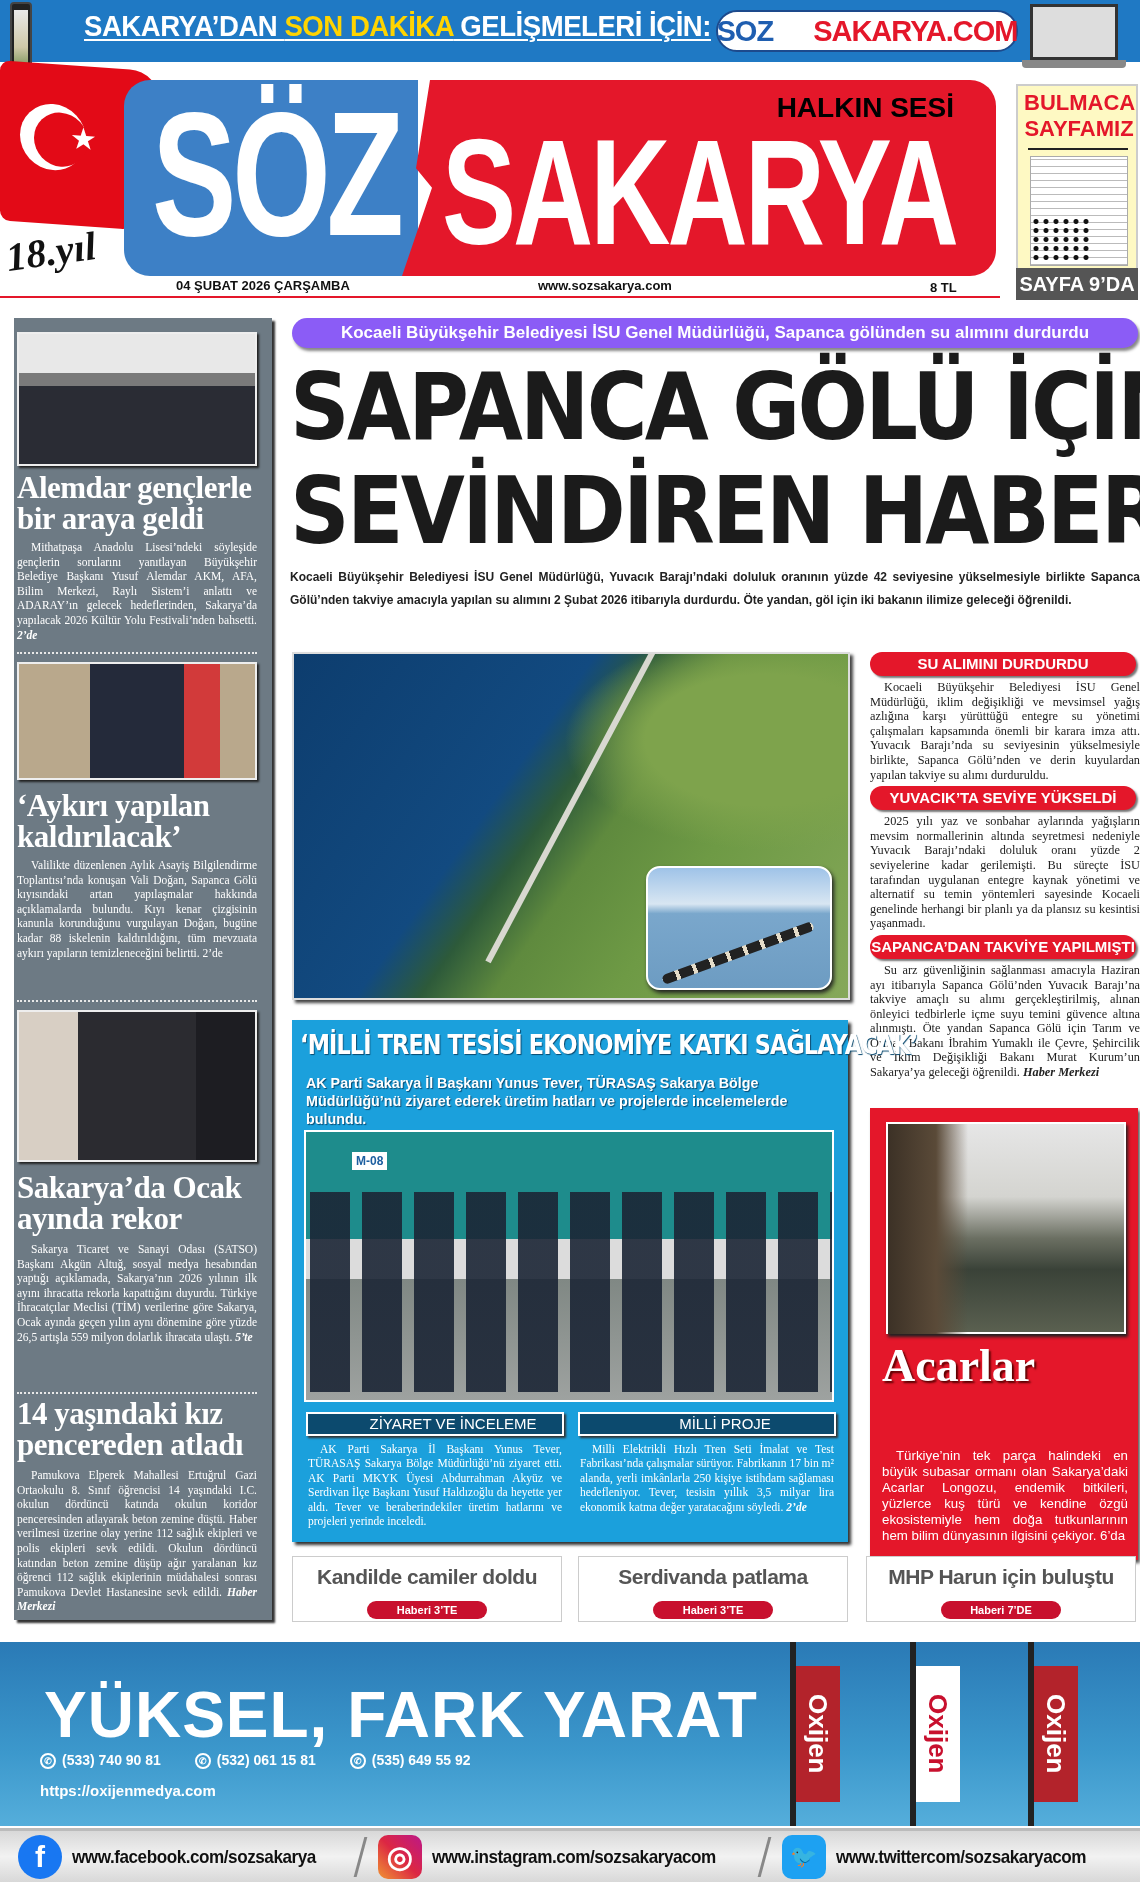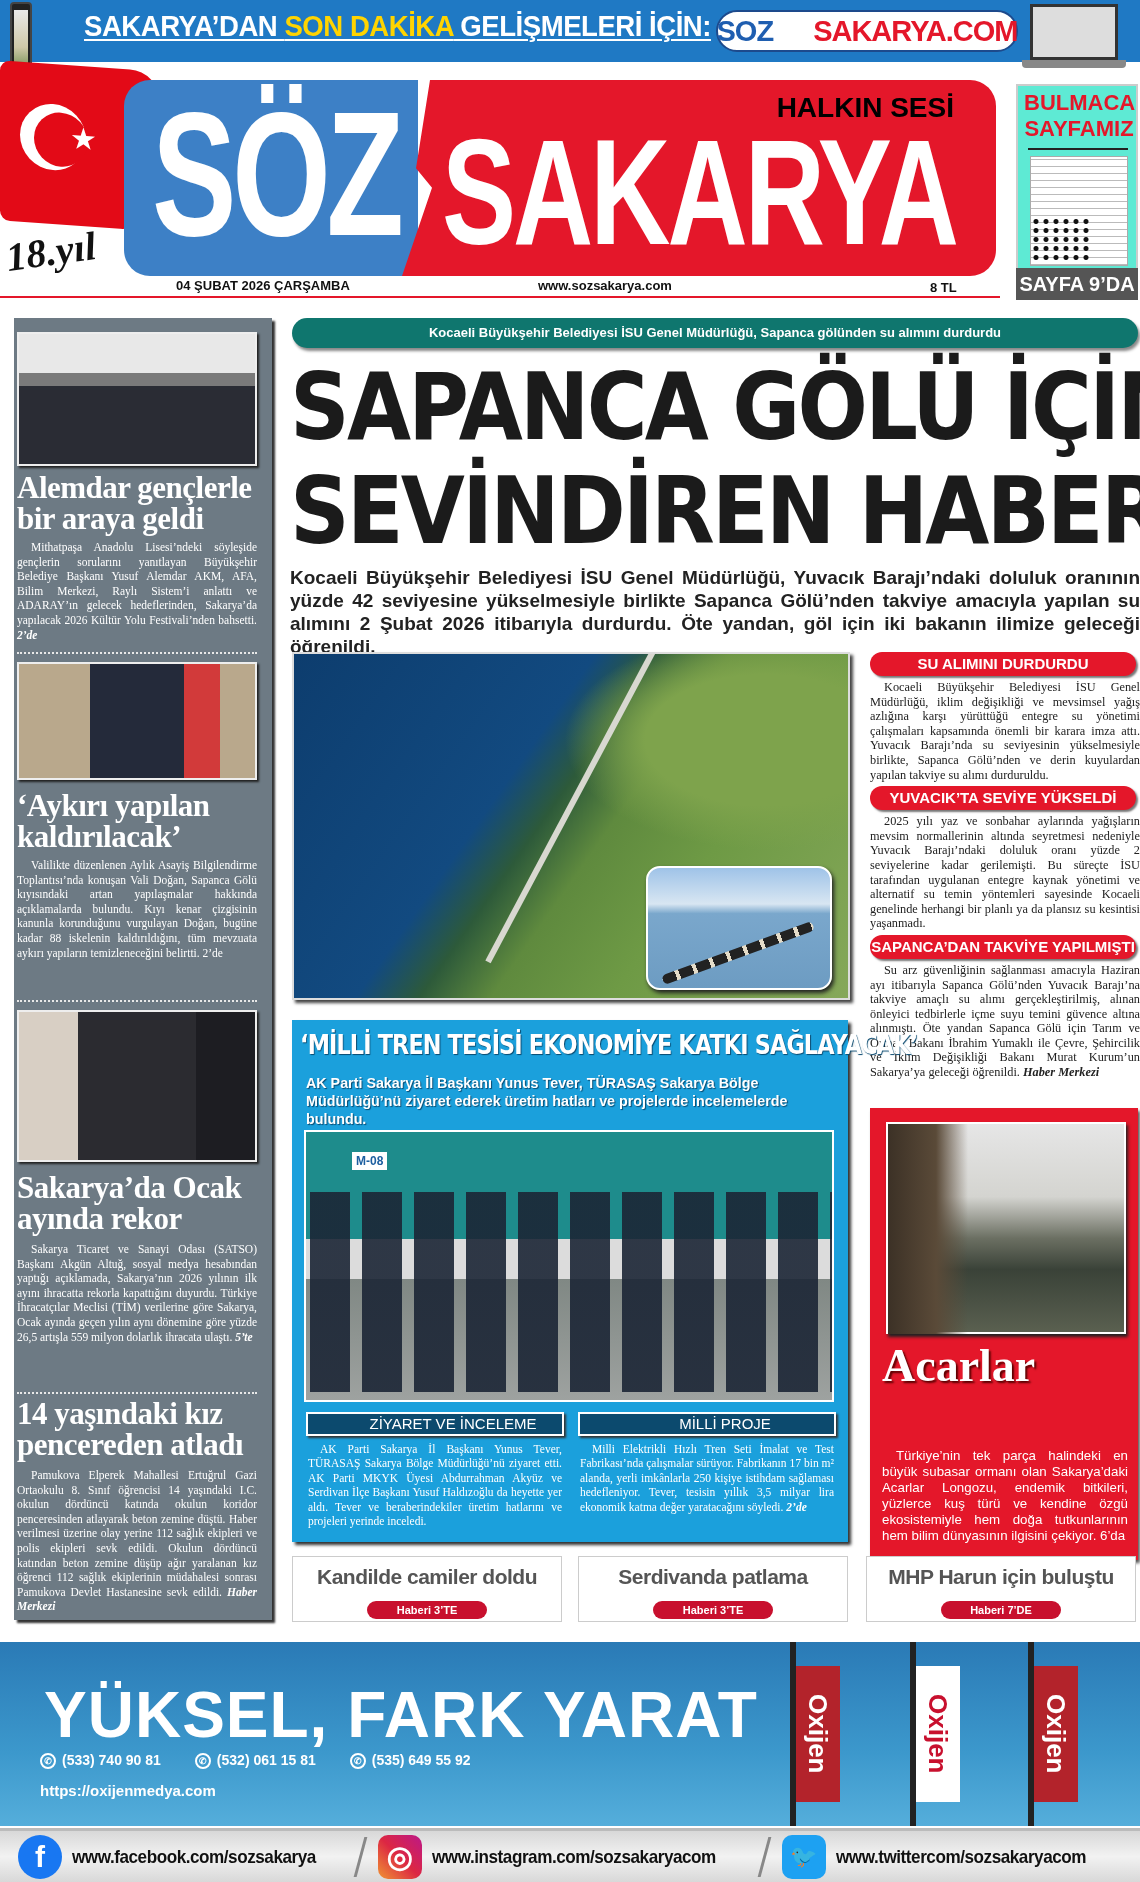--- a/index.html
+++ b/index.html
@@ -27,40 +27,40 @@
   .year { left: 6px; top: 228px; font-family: "Liberation Serif", serif; font-style: italic; font-weight: 700; font-size: 40px; color: #111; transform: rotate(-8deg); }
   .logo-soz { left: 124px; top: 80px; width: 294px; height: 196px; background: #3d80c6; border-radius: 26px 0 0 26px; padding-left: 44px; }
   .logo-soz span { position: absolute; left: 28px; top: -4px; font-size: 176px; font-weight: 900; color: #fff; letter-spacing: -6px; transform: scaleX(0.72); transform-origin: left; font-family: "Liberation Sans", sans-serif; line-height: 196px; }
   .logo-sak { left: 402px; top: 80px; width: 594px; height: 196px; background: #e4172a; border-radius: 0 26px 26px 0; clip-path: polygon(28px 0, 100% 0, 100% 100%, 0 100%, 30px 55%, 14px 45%); }
   .logo-sak .tag { position: absolute; right: 42px; top: 12px; font-size: 28px; font-weight: 900; color: #000000; }
   .logo-sak .name { position: absolute; left: 40px; top: 22px; font-size: 150px; font-weight: 900; color: #fff; letter-spacing: -4px; transform: scaleX(0.74); transform-origin: left; line-height: 180px; }
   .mast-date { left: 176px; top: 278px; font-size: 13px; font-weight: 700; }
   .mast-site { left: 538px; top: 278px; font-size: 13px; font-weight: 700; }
   .mast-price { left: 930px; top: 280px; font-size: 13px; font-weight: 700; }
   .mast-rule { left: 0; top: 296px; width: 1000px; height: 2px; background: #e4172a; }
-  .puzzle { left: 1016px; top: 84px; width: 122px; height: 216px; background: #5eead4; border: 2px solid #ccc; }
+  .puzzle { left: 1016px; top: 84px; width: 122px; height: 216px; background: #fef9c3; border: 2px solid #ccc; }
   .puzzle .t { position: absolute; left: 6px; top: 4px; width: 110px; text-align: center; color: #e4172a; font-weight: 900; font-size: 22px; line-height: 26px; }
   .puzzle .rule { position: absolute; left: 10px; top: 62px; width: 100px; height: 2px; background: #222; }
   .puzzle .grid { position: absolute; left: 12px; top: 70px; width: 98px; height: 110px; background: repeating-linear-gradient(0deg, #bbb 0 1px, #fff 1px 7px), #fff; border: 1px solid #aaa; }
   .puzzle .grid::after { content: ""; position: absolute; left: 0; top: 60px; width: 60px; height: 46px; background: radial-gradient(circle, #111 2px, transparent 3px) 0 0/10px 9px; }
   .puzzle .foot { position: absolute; left: -2px; bottom: -2px; width: 122px; height: 32px; background: #555; color: #fff; font-weight: 900; font-size: 20px; text-align: center; line-height: 32px; }
 
   
   .left-col { left: 14px; top: 318px; width: 258px; height: 1302px; background: #6d7a84; box-shadow: 3px 3px 2px #333; }
   .lstory { position: absolute; left: 0; width: 258px; }
   .lstory .photo { position: absolute; left: 3px; width: 240px; border: 2px solid #eee; box-shadow: 2px 2px 2px #222; }
   .lstory h2 { position: absolute; left: 3px; width: 250px; font-family: "Liberation Serif", serif; font-weight: 700; color: #fff; font-size: 31px; line-height: 31px; letter-spacing: -0.5px; }
   .lstory p { position: absolute; left: 3px; width: 240px; font-family: "Liberation Serif", serif; color: #fff; font-size: 11.5px; line-height: 14.6px; text-align: justify; text-indent: 14px; }
   .lstory p b { font-style: italic; }
   .dots { position: absolute; left: 3px; width: 240px; border-top: 2px dotted #e8e8e8; }
 
   
-  .kicker { left: 292px; top: 318px; width: 846px; height: 30px; background: #0f766e; border-radius: 15px; color: #fff; font-weight: 700; font-size: 13px; text-align: center; line-height: 30px; box-shadow: 2px 3px 3px #888; }
+  .kicker { left: 292px; top: 318px; width: 846px; height: 30px; background: #8b5cf6; border-radius: 15px; color: #fff; font-weight: 700; font-size: 17px; text-align: center; line-height: 30px; box-shadow: 2px 3px 3px #888; }
   .headline { left: 290px; top: 356px; width: 850px; font-family: "DejaVu Sans", sans-serif; font-weight: 900; font-size: 92px; line-height: 104px; letter-spacing: -3px; color: #1b1b1b; transform: scaleX(0.9); transform-origin: left; white-space: nowrap; }
-  .deck { left: 290px; top: 566px; width: 850px; font-size: 19px; font-weight: 700; line-height: 23px; color: #222; text-align: justify; }
+  .deck { left: 290px; top: 566px; width: 850px; font-size: 12px; font-weight: 700; line-height: 23px; color: #222; text-align: justify; }
 
   .main-photo { left: 292px; top: 652px; width: 558px; height: 348px; border: 2px solid #ddd; box-shadow: 3px 3px 3px #444; background:
     radial-gradient(ellipse at 85% 25%, #7ea34c 0 18%, transparent 30%),
     linear-gradient(125deg, #0d3d6e 0%, #124a80 38%, #2d5a3a 46%, #5f8a3e 55%, #6e9a45 70%, #86a85a 100%); overflow: hidden; }
   .main-photo .road { position: absolute; left: 360px; top: -10px; width: 6px; height: 360px; background: #d8d8d0; transform: rotate(28deg); transform-origin: top; }
   .main-photo .inset { position: absolute; left: 352px; top: 212px; width: 186px; height: 124px; border: 2px solid #fff; border-radius: 14px; background: linear-gradient(#9fc3e8 0%, #d8e6f2 30%, #7aa7cc 38%, #6d9cc2 100%); box-shadow: 2px 3px 4px #222; }
   .main-photo .inset::after { content: ""; position: absolute; left: 10px; top: 80px; width: 160px; height: 10px; background: repeating-linear-gradient(90deg, #222 0 14px, #e5dcc8 14px 18px); border-radius: 5px; transform: rotate(-20deg); }
 
   .side-col { left: 870px; top: 652px; width: 270px; }
   .pill { width: 266px; height: 24px; background: #e4172a; border-radius: 12px; color: #fff; font-weight: 900; font-size: 15px; text-align: center; line-height: 24px; box-shadow: 2px 2px 2px #777; }

